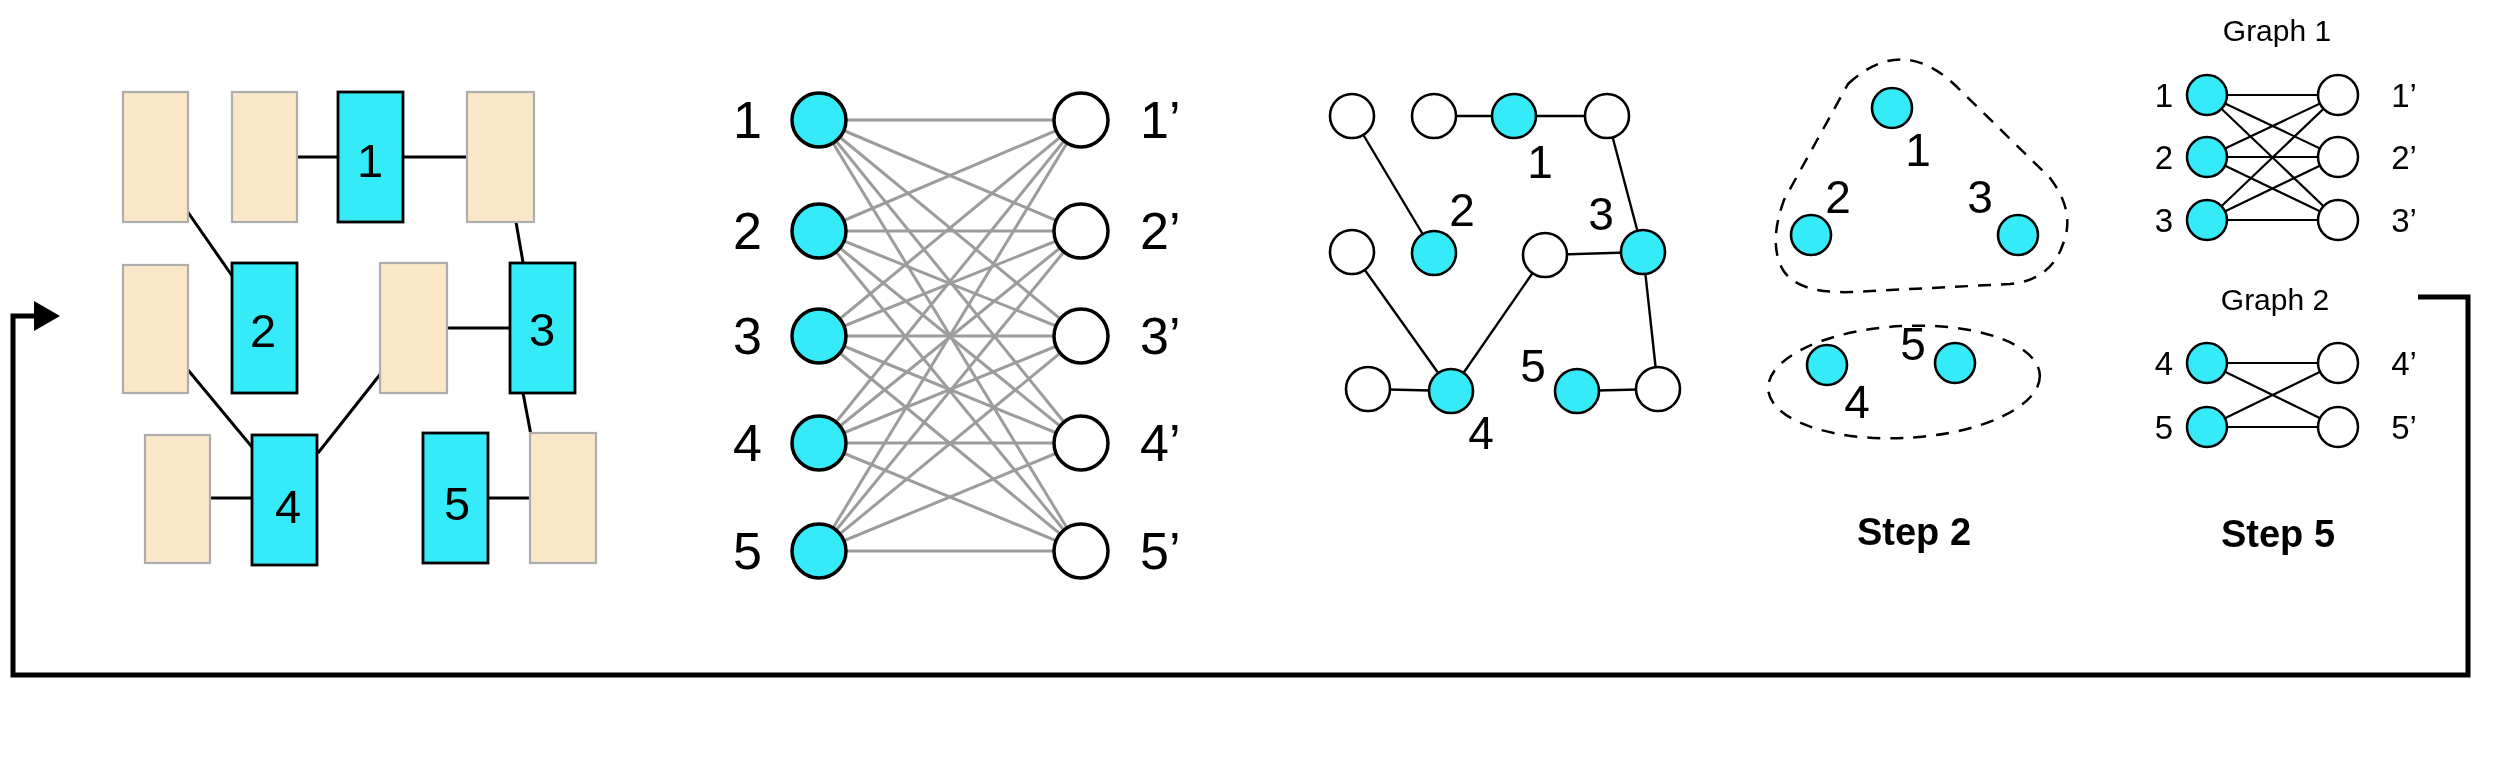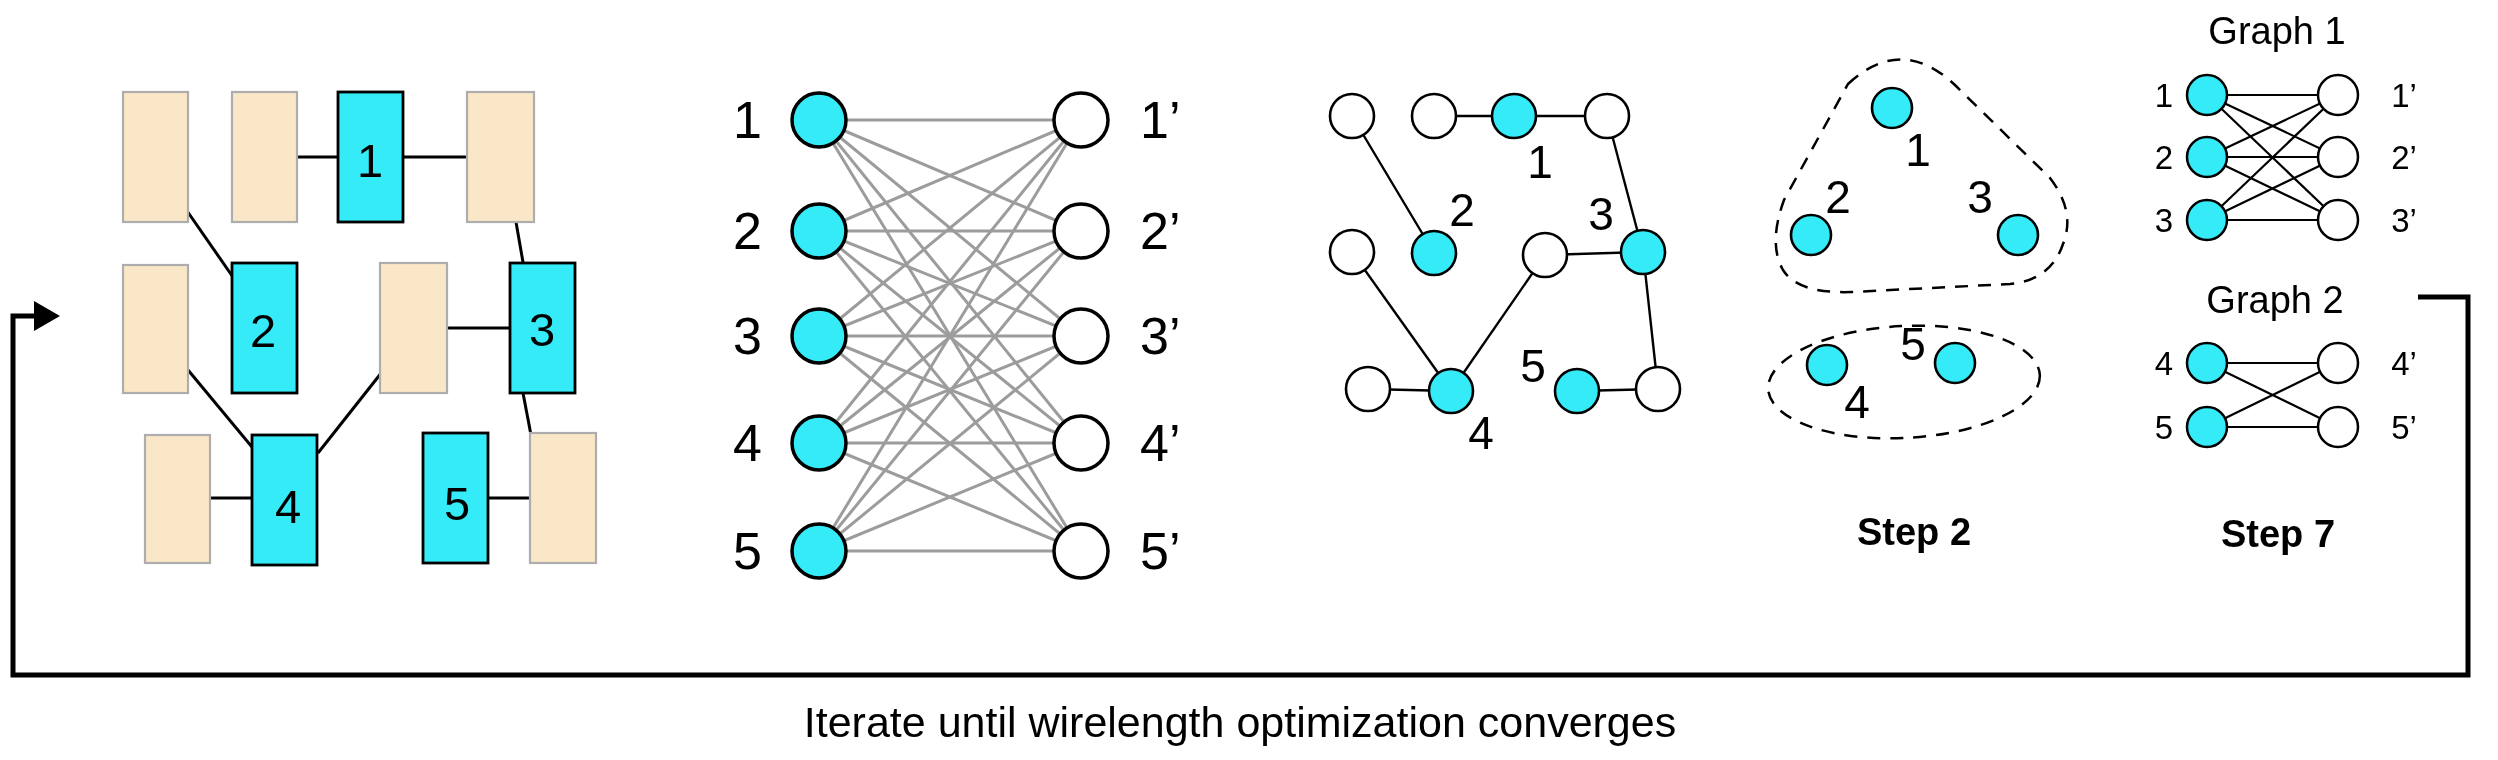--- a/index.html
+++ b/index.html
@@ -1,21 +1,21 @@
 <!DOCTYPE html>
 <html><head>
 <meta charset="utf-8">
 <style>
   html,body{margin:0;padding:0;background:#fff;}
   #canvas{position:relative;width:2498px;height:760px;background:#fff;overflow:hidden;
           font-family:"Liberation Sans",sans-serif;}
   #diagram{position:absolute;left:0;top:0;}
   svg text{font-family:"Liberation Sans",sans-serif;fill:#000;}
   .overlay{position:absolute;transform:translate(-50%,-50%);white-space:nowrap;color:#000;}
-  .graph-title{font-size:38px;}
+  .graph-title{font-size:30px;}
   .step-caption{position:absolute;transform:translate(-50%,-50%);text-align:center;color:#000;}
   .step-caption .t{font-size:38px;font-weight:bold;line-height:48px;}
   .step-caption .s{font-size:36px;line-height:44px;}
   .loop-caption{font-size:43px;}
 </style>
 </head>
 <body>
 
 <div id="canvas">
   <svg id="diagram" width="2498" height="760" viewBox="0 0 2498 760">
@@ -179,17 +179,16 @@
       </g>
     </svg>
 
   <div class="overlay graph-title" style="left:2277px;top:31px">Graph 1</div>
   <div class="overlay graph-title" style="left:2275px;top:300px">Graph 2</div>
 
   <div class="step-caption" style="left:1914px;top:532px">
     <div class="t">Step 2</div>
   </div>
   <div class="step-caption" style="left:2278px;top:534px">
-    <div class="t">Step 7</div>
+    <div class="t">Step 5</div>
   </div>
 
-  <div class="overlay loop-caption" style="left:1240px;top:722px">Iterate until wirelength optimization converges</div>
 </div>
 
 </body></html>

